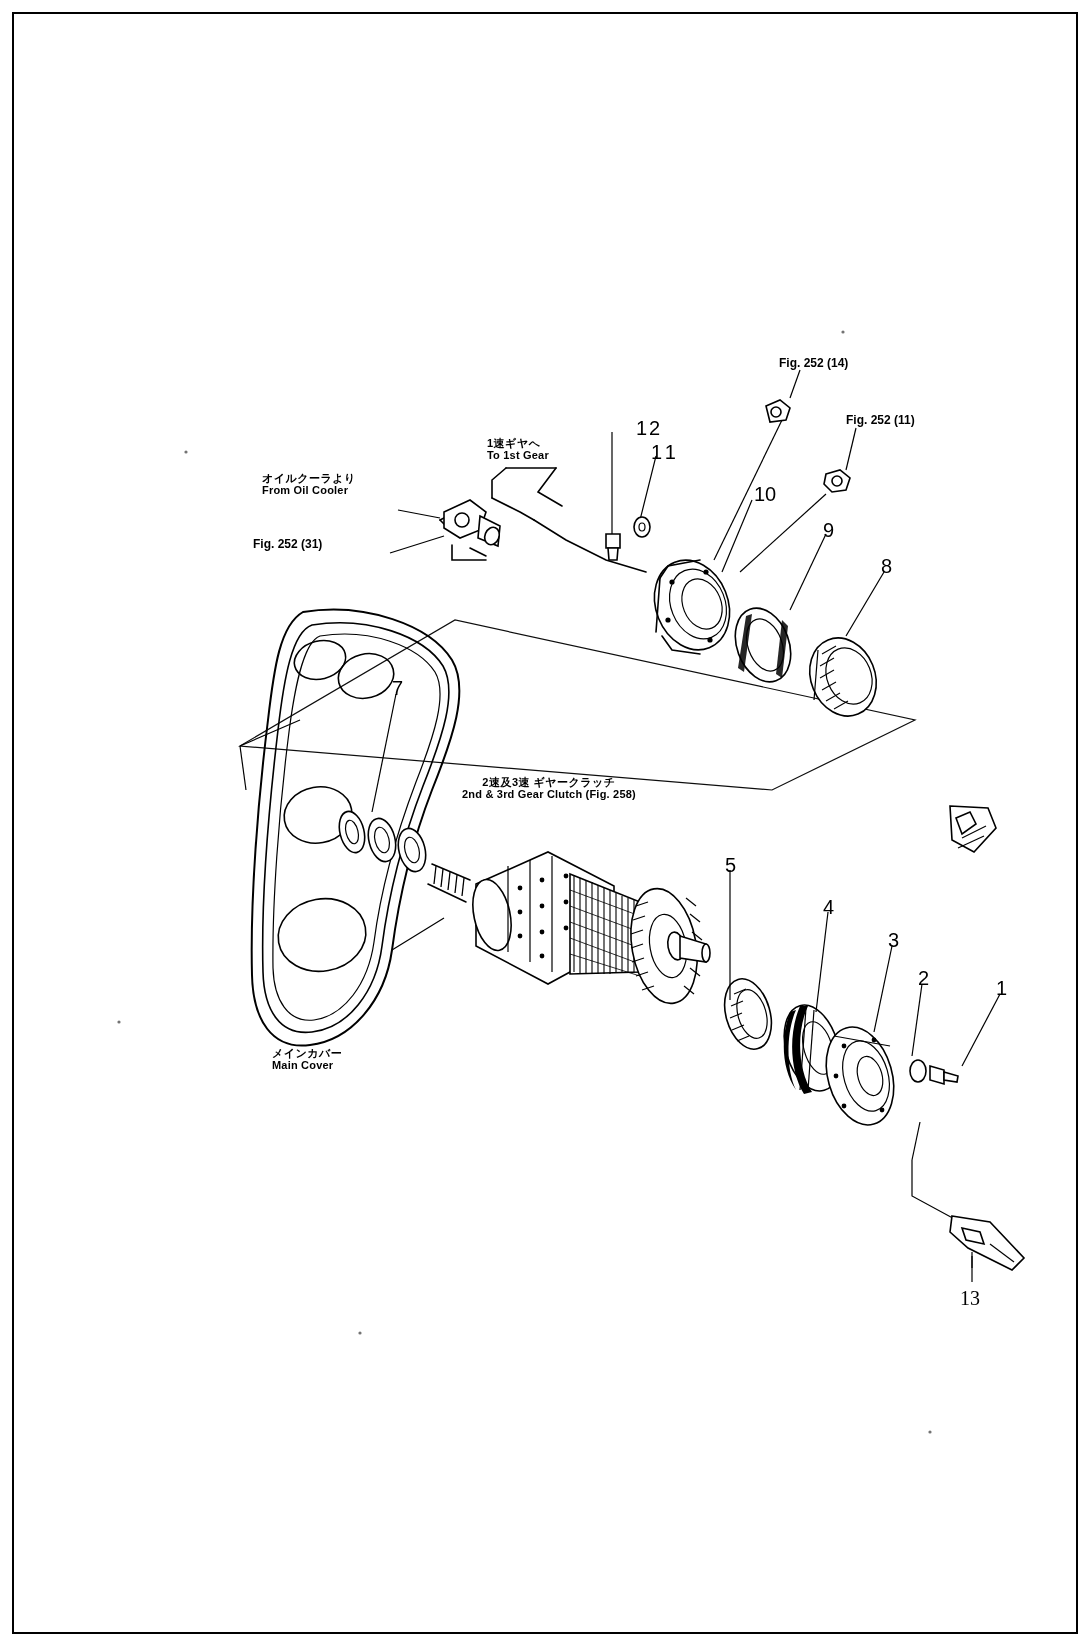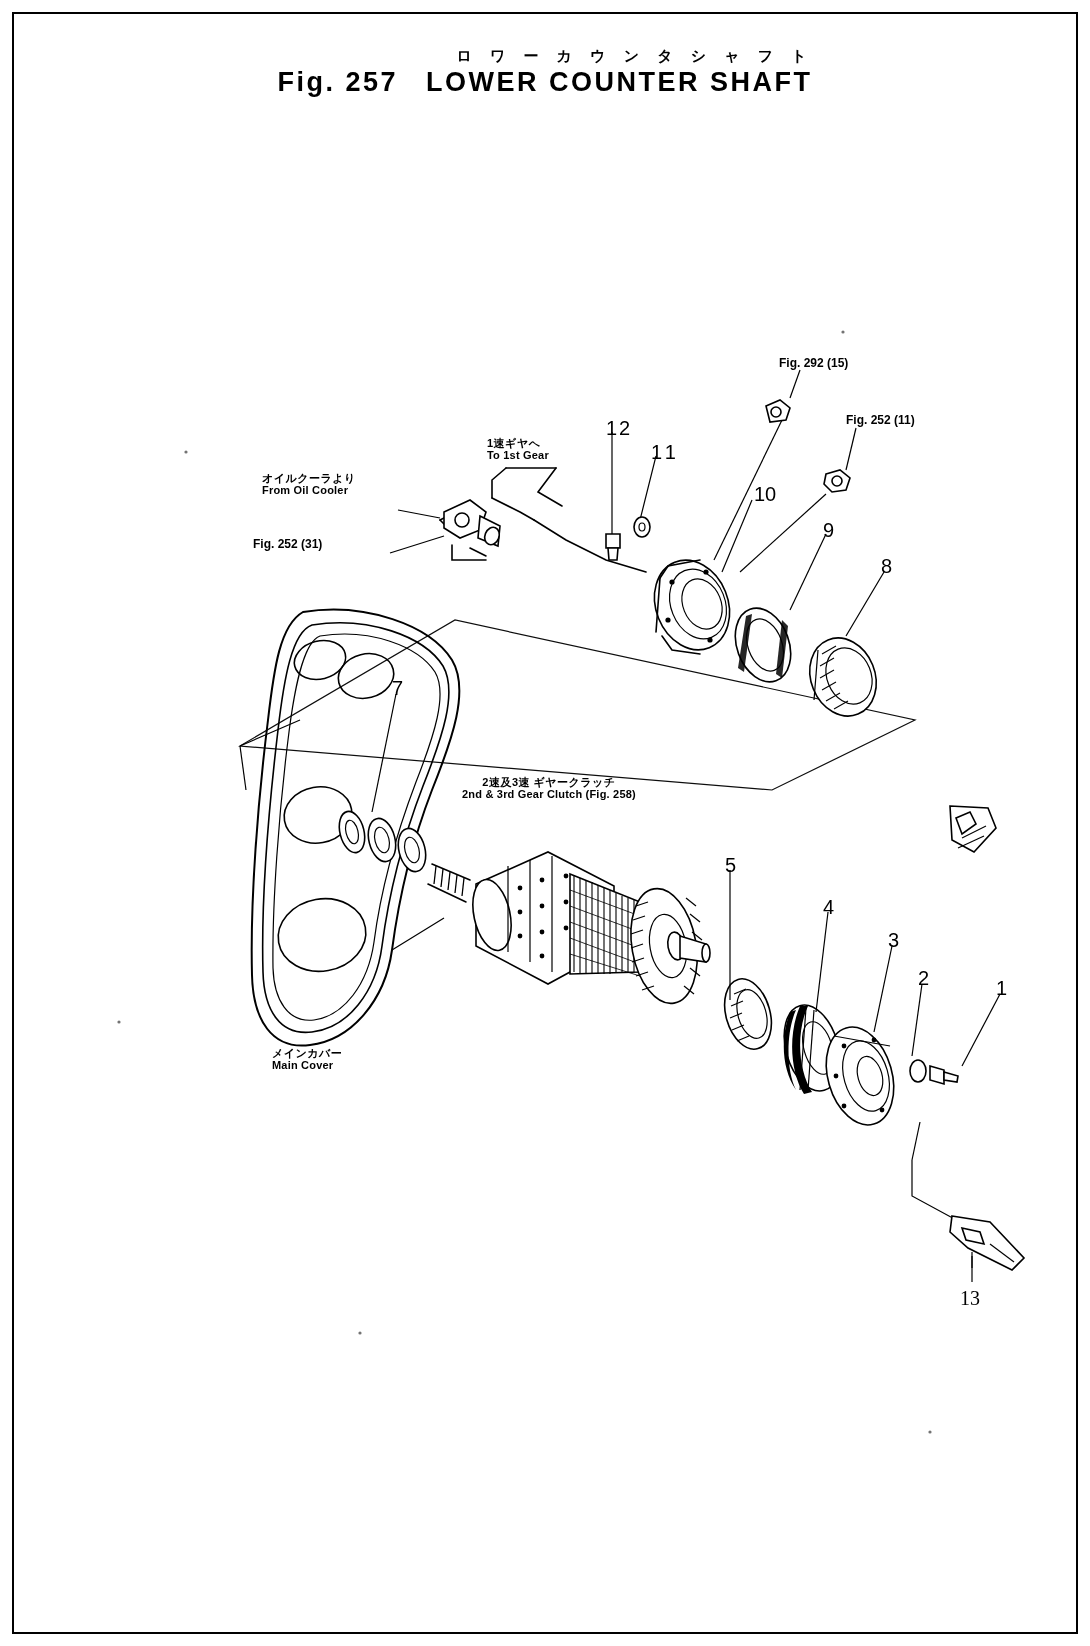--- a/index.html
+++ b/index.html
@@ -80,26 +80,20 @@
   .wh-thin{ fill:#ffffff; stroke:#000; stroke-width:1.2; }
   .hatch{ fill:#000; }
 </style>
 </head>
 <body>
 
 <div id="page">
 
   <div id="border"></div>
 
-  <div id="title-block">
-    <div id="title-jp">ロ ワ ー  カ ウ ン タ  シ ャ フ ト</div>
-    <div id="title-en">
-      <span class="figno">Fig. 257</span><span>LOWER COUNTER SHAFT</span>
-    </div>
-  </div>
 
   <svg class="layer" viewBox="0 0 1090 1646">
 
     <g>
       <path class="ln-med" d="M303 612 C 365 602, 430 625, 452 660
                                C 470 690, 452 740, 432 790
                                C 408 852, 398 905, 392 950
                                C 385 1000, 352 1040, 310 1045
                                C 272 1050, 253 1020, 252 975
                                C 250 900, 258 800, 268 720
@@ -394,21 +388,21 @@
     <span class="en">From Oil Cooler</span>
   </div>
 
   <div class="ann" style="left:487px;top:437px;">
     <span class="jp">1速ギヤへ</span>
     <span class="en">To 1st Gear</span>
   </div>
 
   <div class="ann single" style="left:253px;top:538px;">Fig. 252 (31)</div>
 
-  <div class="ann single" style="left:779px;top:357px;font-size:12px;">Fig. 292 (15)</div>
+  <div class="ann single" style="left:779px;top:357px;font-size:12px;">Fig. 252 (14)</div>
 
   <div class="ann single" style="left:838px;top:414px;font-size:12px;margin-left:8px;">Fig. 252 (11)</div>
 
   <div class="ann" style="left:462px;top:776px;text-align:center;">
     <span class="jp">2速及3速 ギヤークラッチ</span>
     <span class="en">2nd &amp; 3rd Gear Clutch (Fig. 258)</span>
   </div>
 
   <div class="ann" style="left:272px;top:1000px;margin-top:47px;">
     <span class="jp">メインカバー</span>
@@ -418,16 +412,16 @@
   <div class="callout" style="left:996px;top:978px;">1</div>
   <div class="callout" style="left:918px;top:968px;">2</div>
   <div class="callout" style="left:888px;top:930px;">3</div>
   <div class="callout" style="left:823px;top:897px;">4</div>
   <div class="callout" style="left:725px;top:855px;">5</div>
   <div class="callout" style="left:392px;top:678px;">7</div>
   <div class="callout" style="left:881px;top:556px;">8</div>
   <div class="callout" style="left:823px;top:520px;">9</div>
   <div class="callout" style="left:747px;top:484px;padding-left:7px;">10</div>
   <div class="callout" style="left:651px;top:442px;letter-spacing:4px;">11</div>
-  <div class="callout" style="left:606px;top:418px;letter-spacing:2px;">12</div>
+  <div class="callout" style="left:636px;top:418px;letter-spacing:2px;">12</div>
   <div class="callout" style="left:960px;top:1288px;font-family:Liberation Serif, serif;">13</div>
 
 </div>
 
 </body></html>

